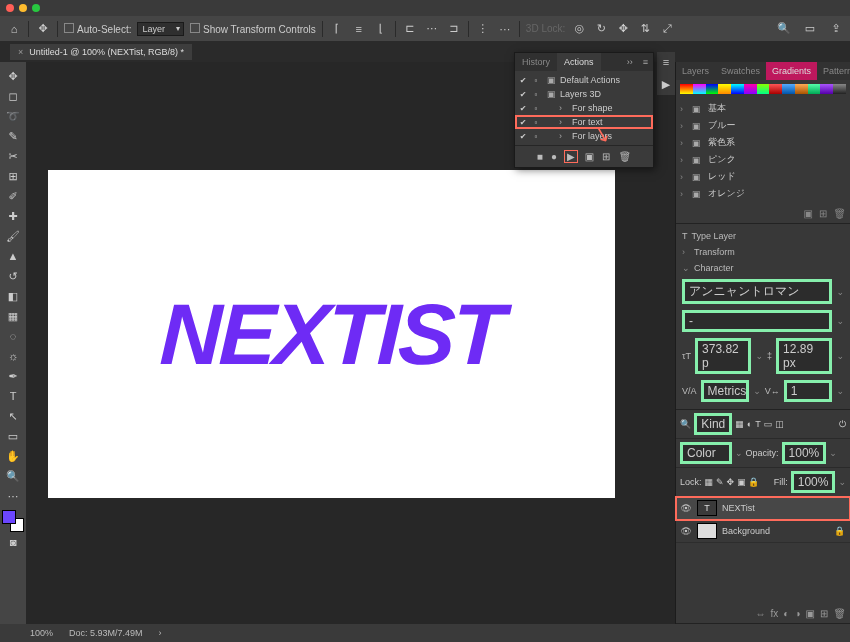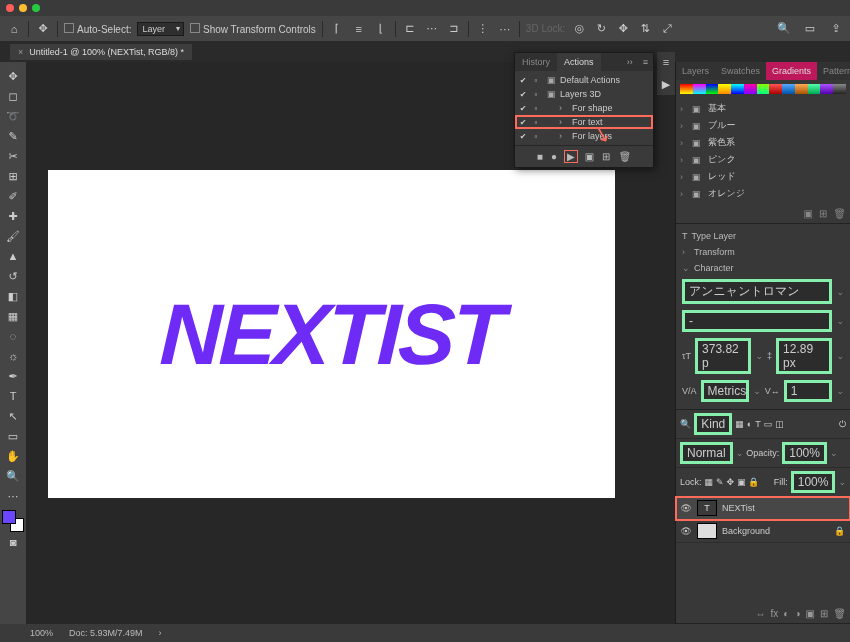--- a/index.html
+++ b/index.html
@@ -271,21 +271,21 @@
           <span>🔍</span>
           <span class="inp" style="flex:0 0 32px">Kind</span>
           <span>▦</span>
           <span>◐</span>
           <span>T</span>
           <span>▭</span>
           <span>◫</span>
           <span style="margin-left:auto">⏻</span>
         </div>
         <div class="lyopts">
-          <span class="inp" style="flex:0 0 52px">Normal</span>
+          <span class="inp" style="flex:0 0 52px">Color</span>
             <span style="color:#888">⌄</span>
           <span>Opacity:</span>
           <span class="inp" style="flex:0 0 32px">100%</span>
             <span style="color:#888">⌄</span>
         </div>
         <div class="lyopts">
           <span>Lock:</span>
           <span>▦</span>
           <span>✎</span>
           <span>✥</span>

